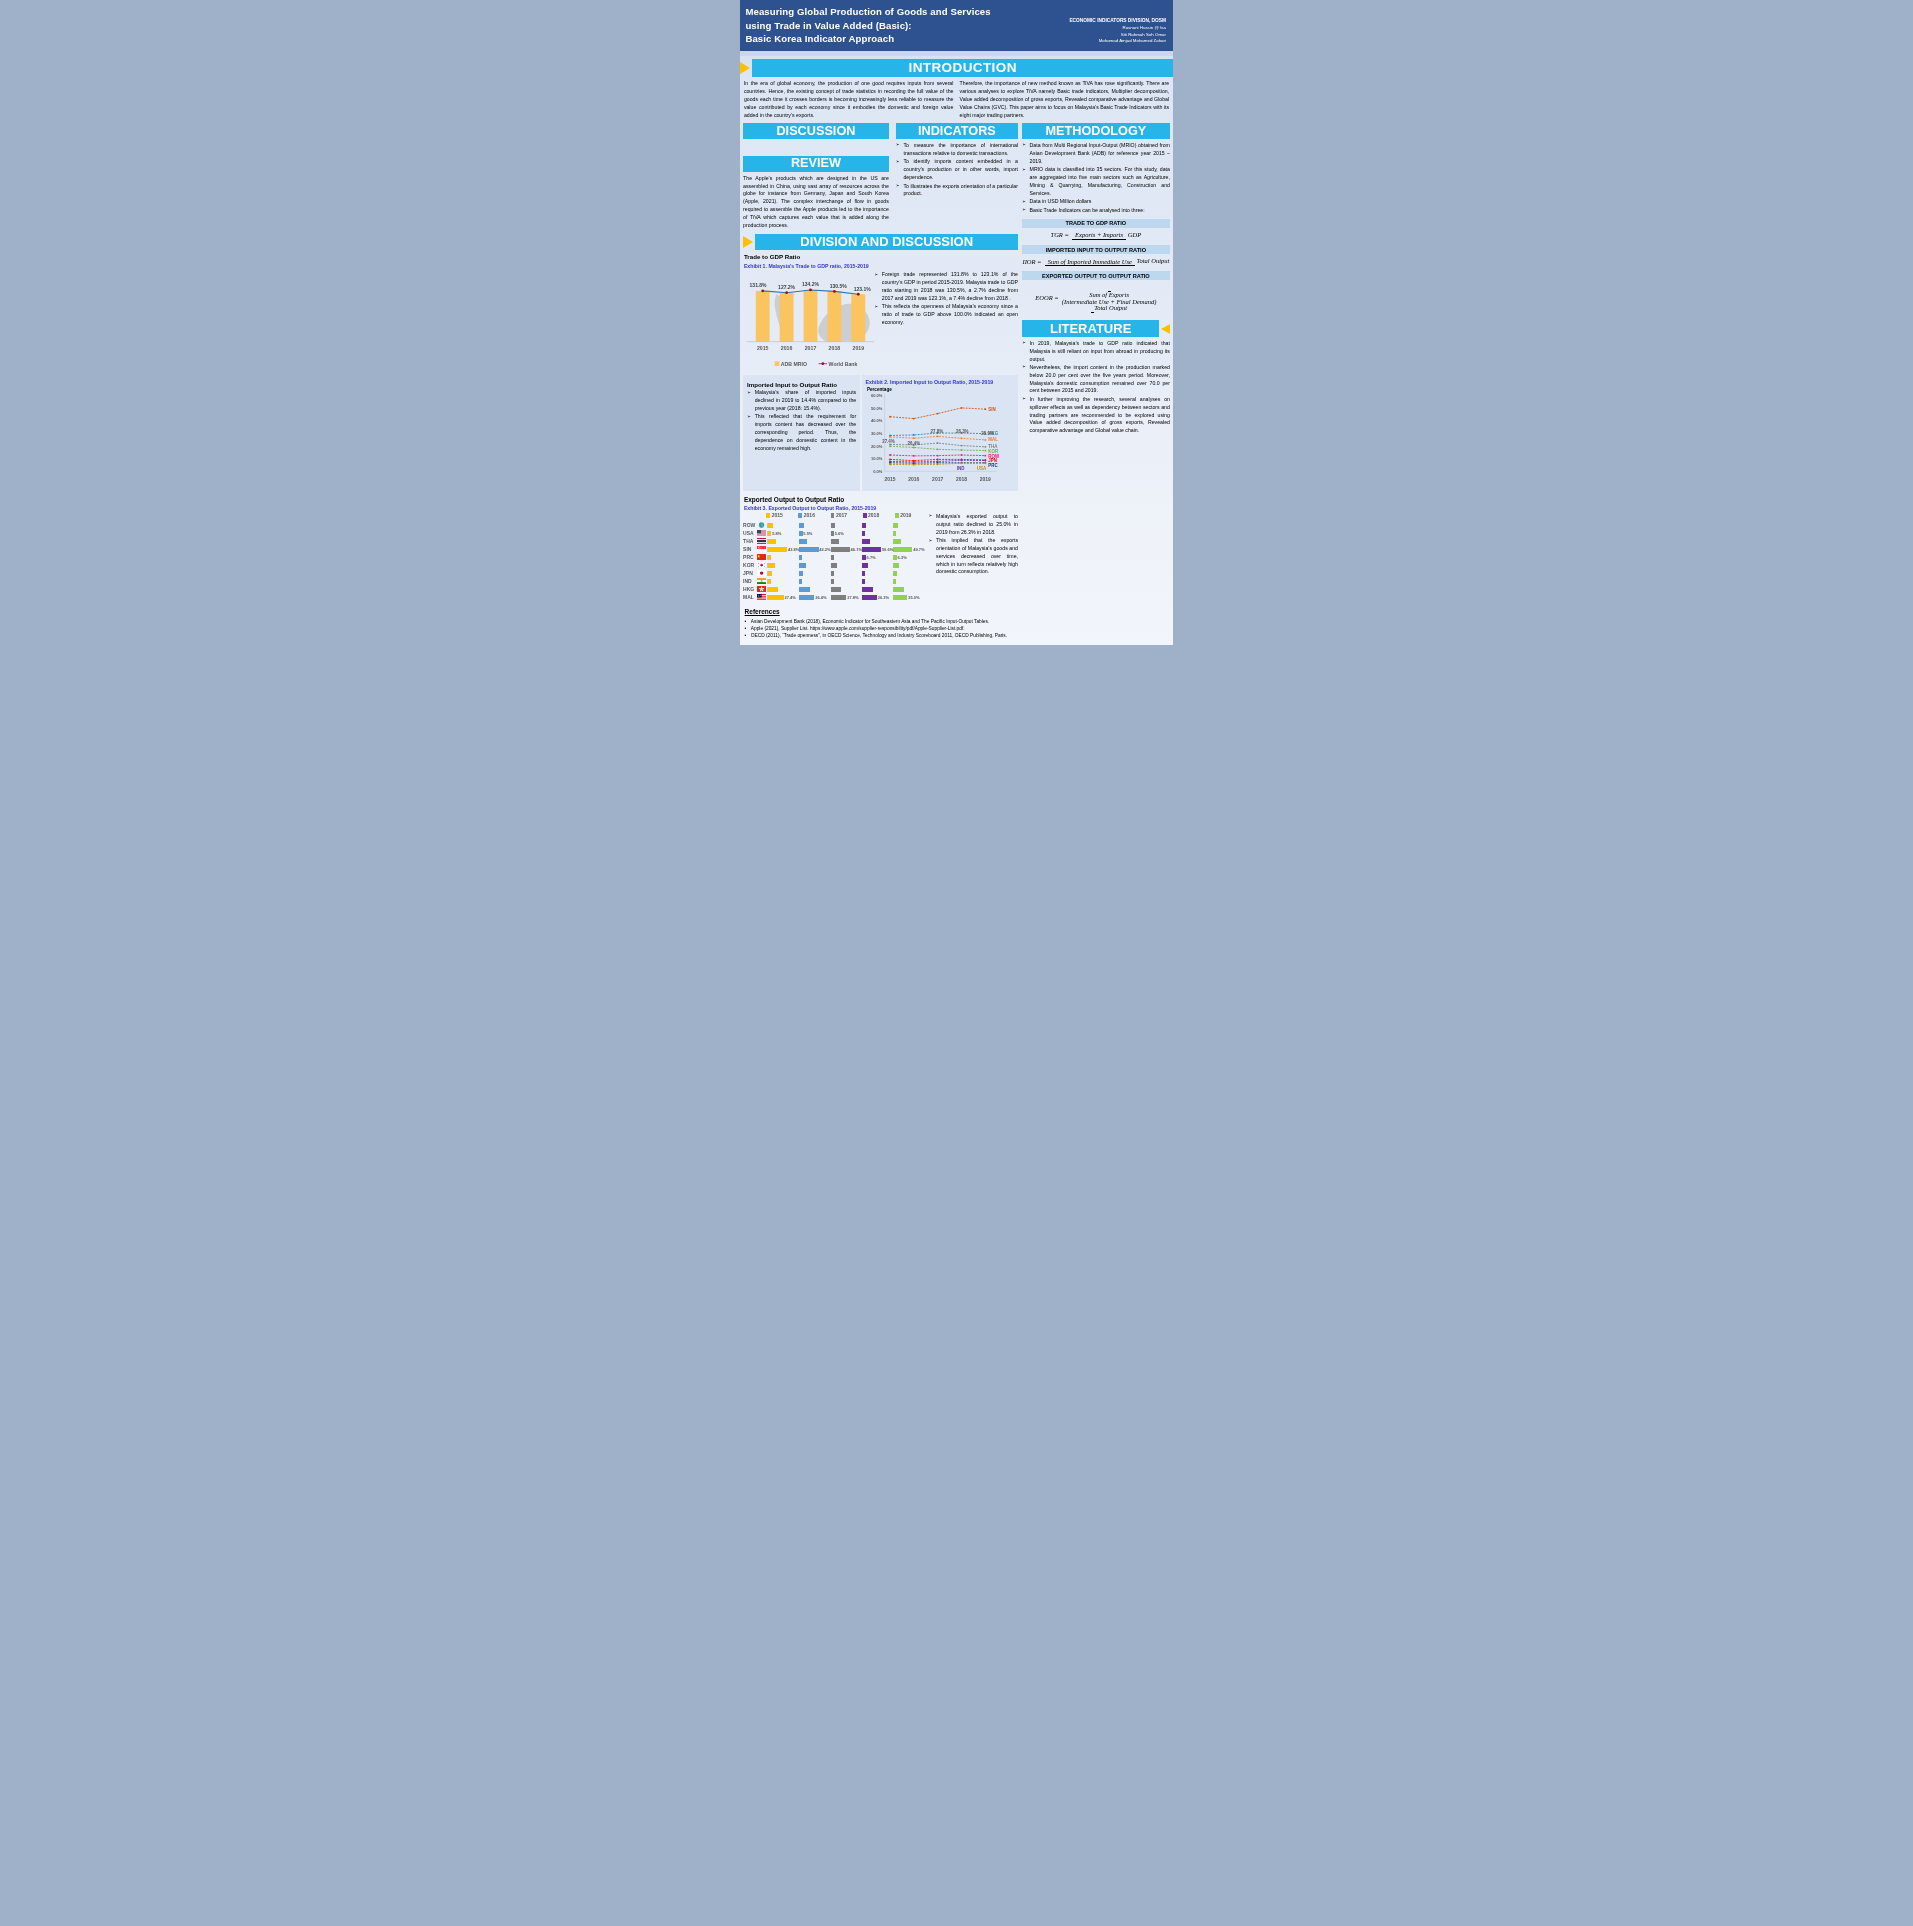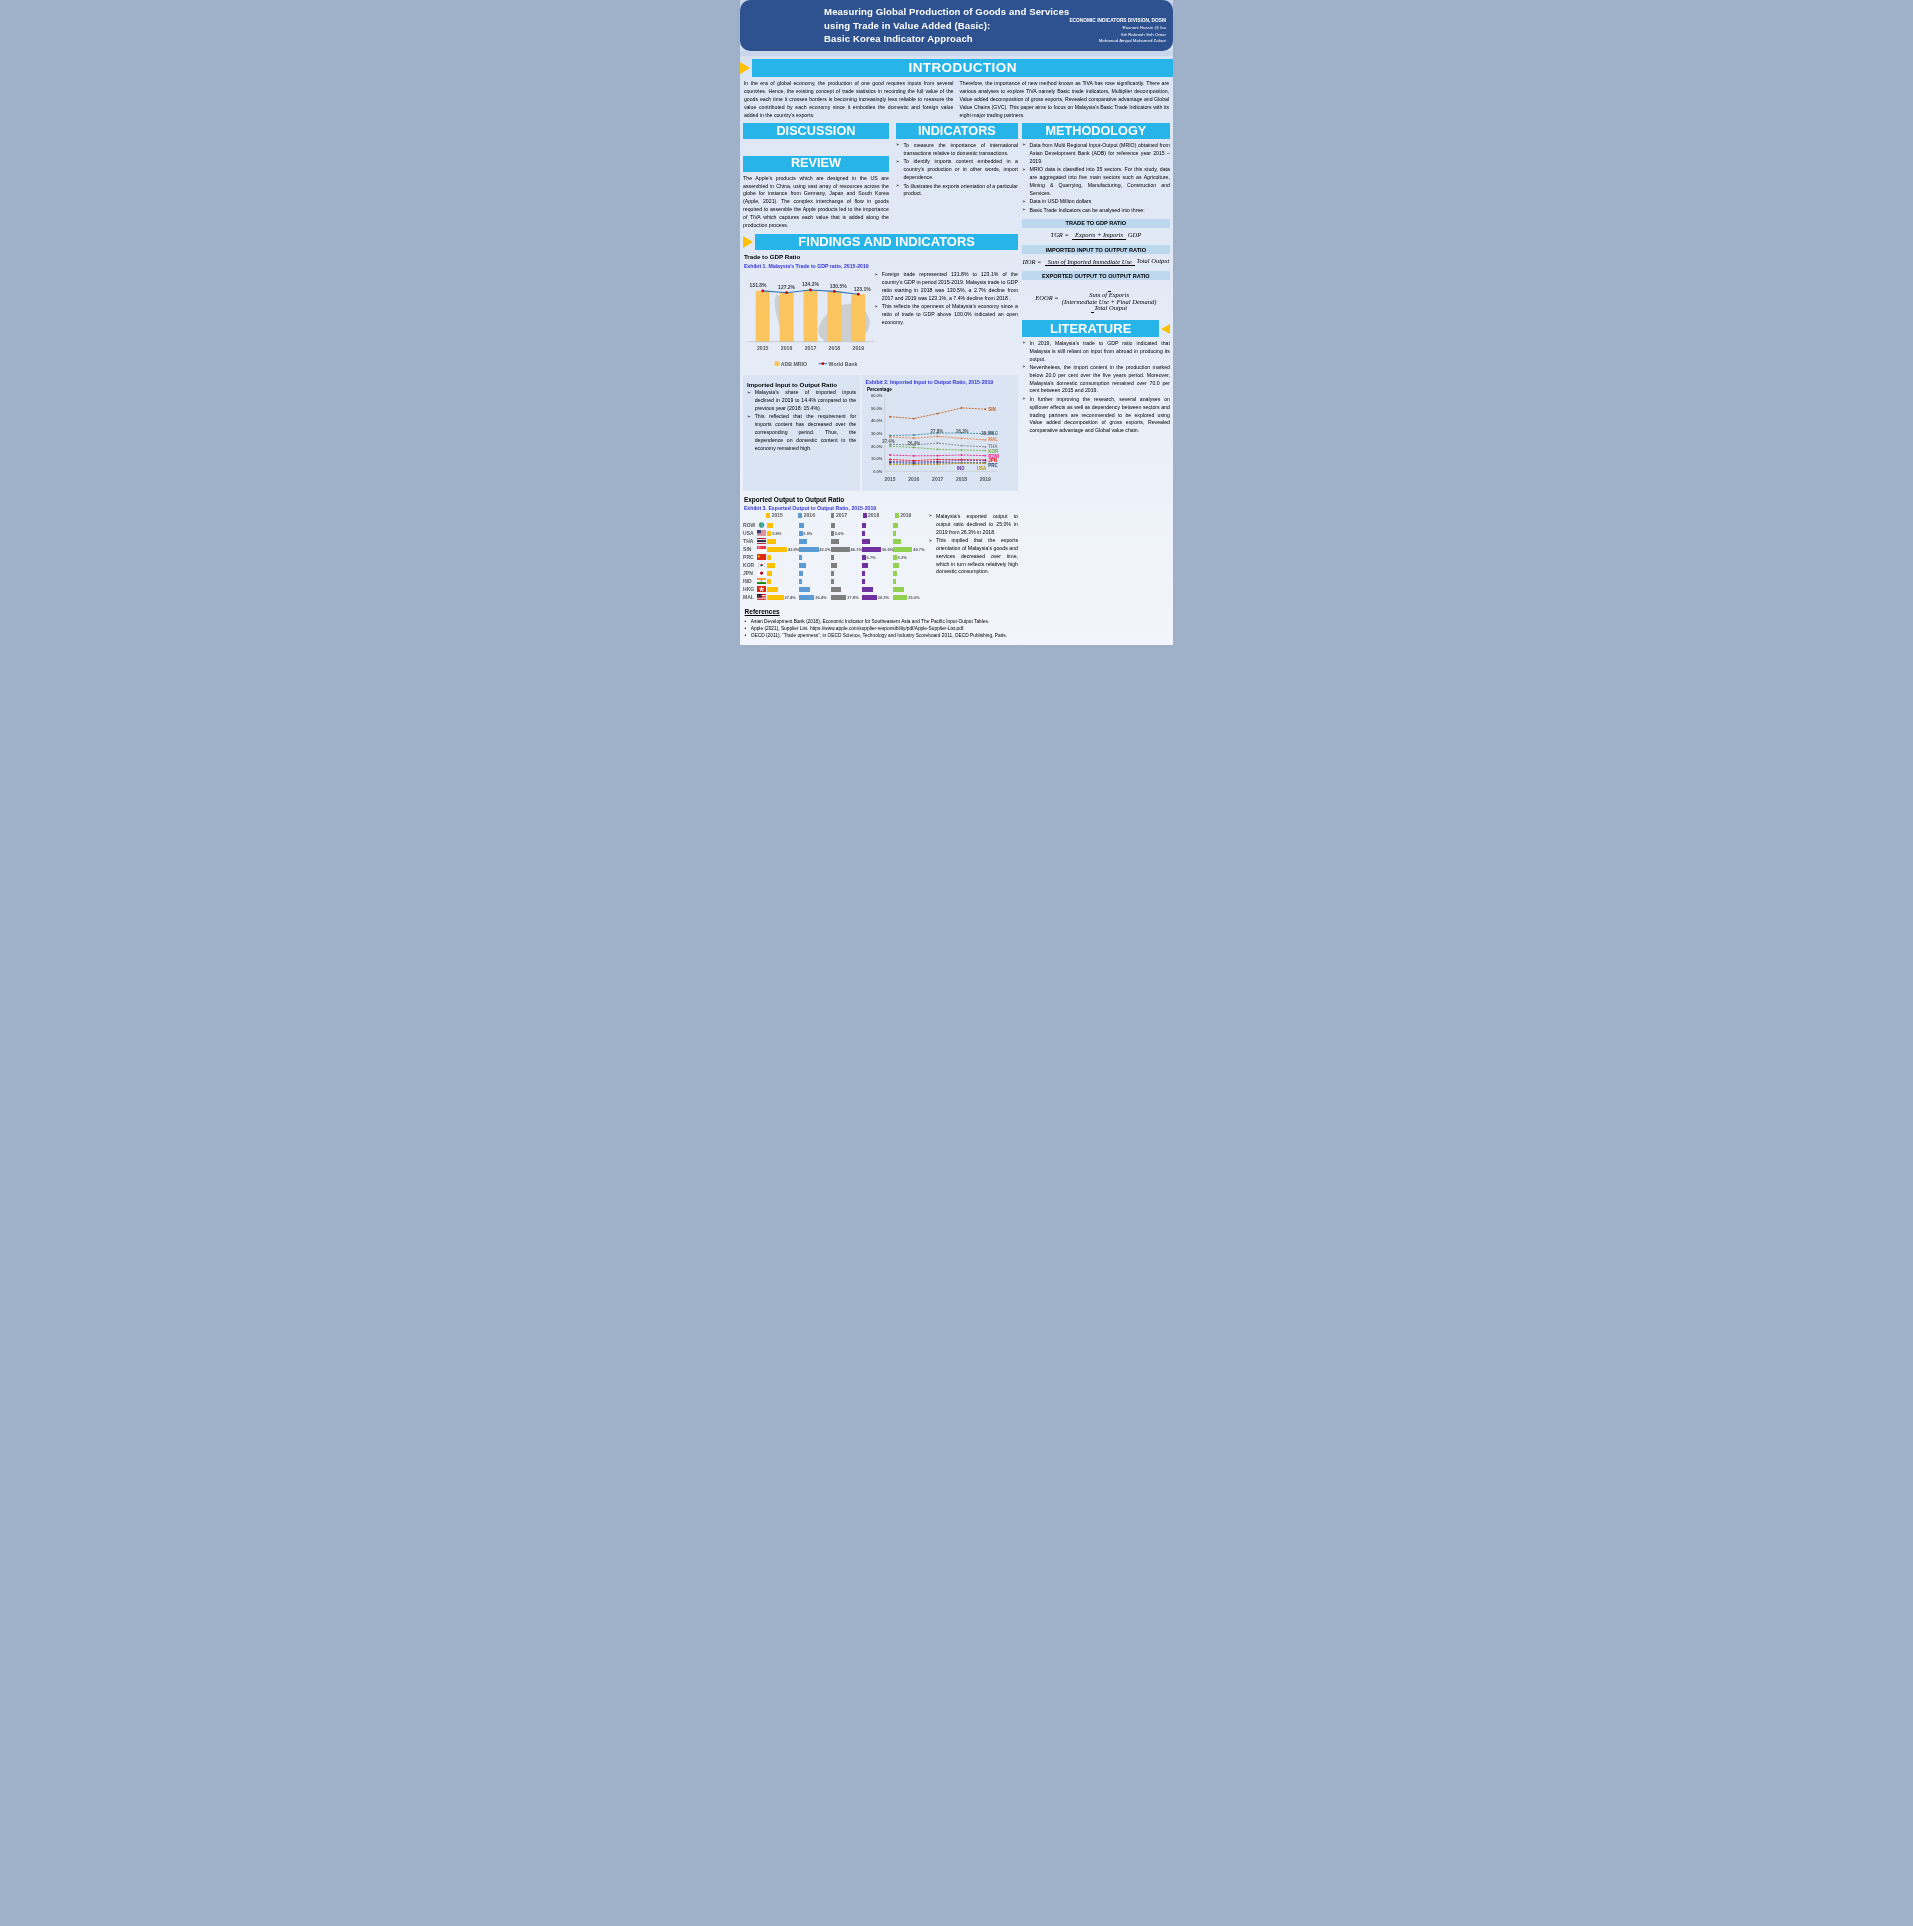--- a/index.html
+++ b/index.html
@@ -1,20 +1,20 @@
 <!DOCTYPE html>
 <html style="font-size:6.2px"><head>
 <meta charset="utf-8">
 <style>
   * { margin:0; padding:0; box-sizing:border-box; }
   body { font-family:"Liberation Sans", sans-serif; background:#9fb0c9; display:flex; justify-content:center; }
   .poster { width:433px; background:linear-gradient(180deg,#c7d4ea 0%,#dde6f4 12%,#e3eaf6 45%,#eef2f9 80%,#f2f5fb 100%); position:relative; }
 
   
-  .hdr { background:#2e5290; color:#fff; display:flex; justify-content:flex-end; padding:5.4px 7px 6.2px 5.4px;border-radius:10px; }
+  .hdr { background:#2e5290; color:#fff; display:flex; justify-content:space-between; padding:5.4px 7px 6.2px 5.4px; }
   .hdr-title { font-size:9.6px; font-weight:bold; line-height:1.38; letter-spacing:0.1px; }
   .hdr-right { text-align:right; align-self:flex-end; line-height:1.45; padding-bottom:0.8px; }
   .hdr-division { font-size:4.8px; font-weight:bold; }
   .hdr-author { font-size:4.4px; }
   .hdr-band { height:5px; background:#c9d6ec; }
 
   
   .banner-row { display:flex; align-items:center; margin:3.1px 0 2.3px 0; }
   .tri-r { width:0; height:0; border-top:6.5px solid transparent; border-bottom:6.5px solid transparent; border-left:10px solid #FFC000; margin-right:2.3px; }
   .tri-l { width:0; height:0; border-top:5.8px solid transparent; border-bottom:5.8px solid transparent; border-right:9.2px solid #FFC000; margin-left:1.5px; }
@@ -147,21 +147,21 @@
             <div class="bitem">
                 <span class="blt">➢</span>
                 <span class="btxt">To illustrates the exports orientation of a particular product.</span>
               </div>
           </div>
         </div>
       </div>
 
       <div class="find-banner-row">
         <div class="tri-r"></div>
-        <div class="banner">FINDINGS AND INDICATORS</div>
+        <div class="banner">DIVISION AND DISCUSSION</div>
       </div>
 
       <div class="sub-head">Trade to GDP Ratio</div>
       <div class="find-row">
         <div class="find-chart">
           <div class="exh-title">Exhibit 1. Malaysia’s Trade to GDP ratio, 2015-2019</div>
           <div id="exhibit1"><svg width="135" height="101" viewBox="0 0 350 262">
                 <path fill="#c7c7c7" opacity="0.8" d="M86,62 C76,92 88,120 96,148 C102,168 96,180 104,186 L126,186 C122,158 136,128 126,98 C118,76 98,70 86,62 Z"></path>
                 <path fill="#c7c7c7" opacity="0.8" d="M196,152 C204,118 238,92 268,88 C300,84 324,106 328,130 C332,154 316,172 296,184 L214,186 C202,176 192,168 196,152 Z"></path>
                 <rect x="33" y="54.2" width="36" height="131.8" fill="#FAC55F"></rect>

